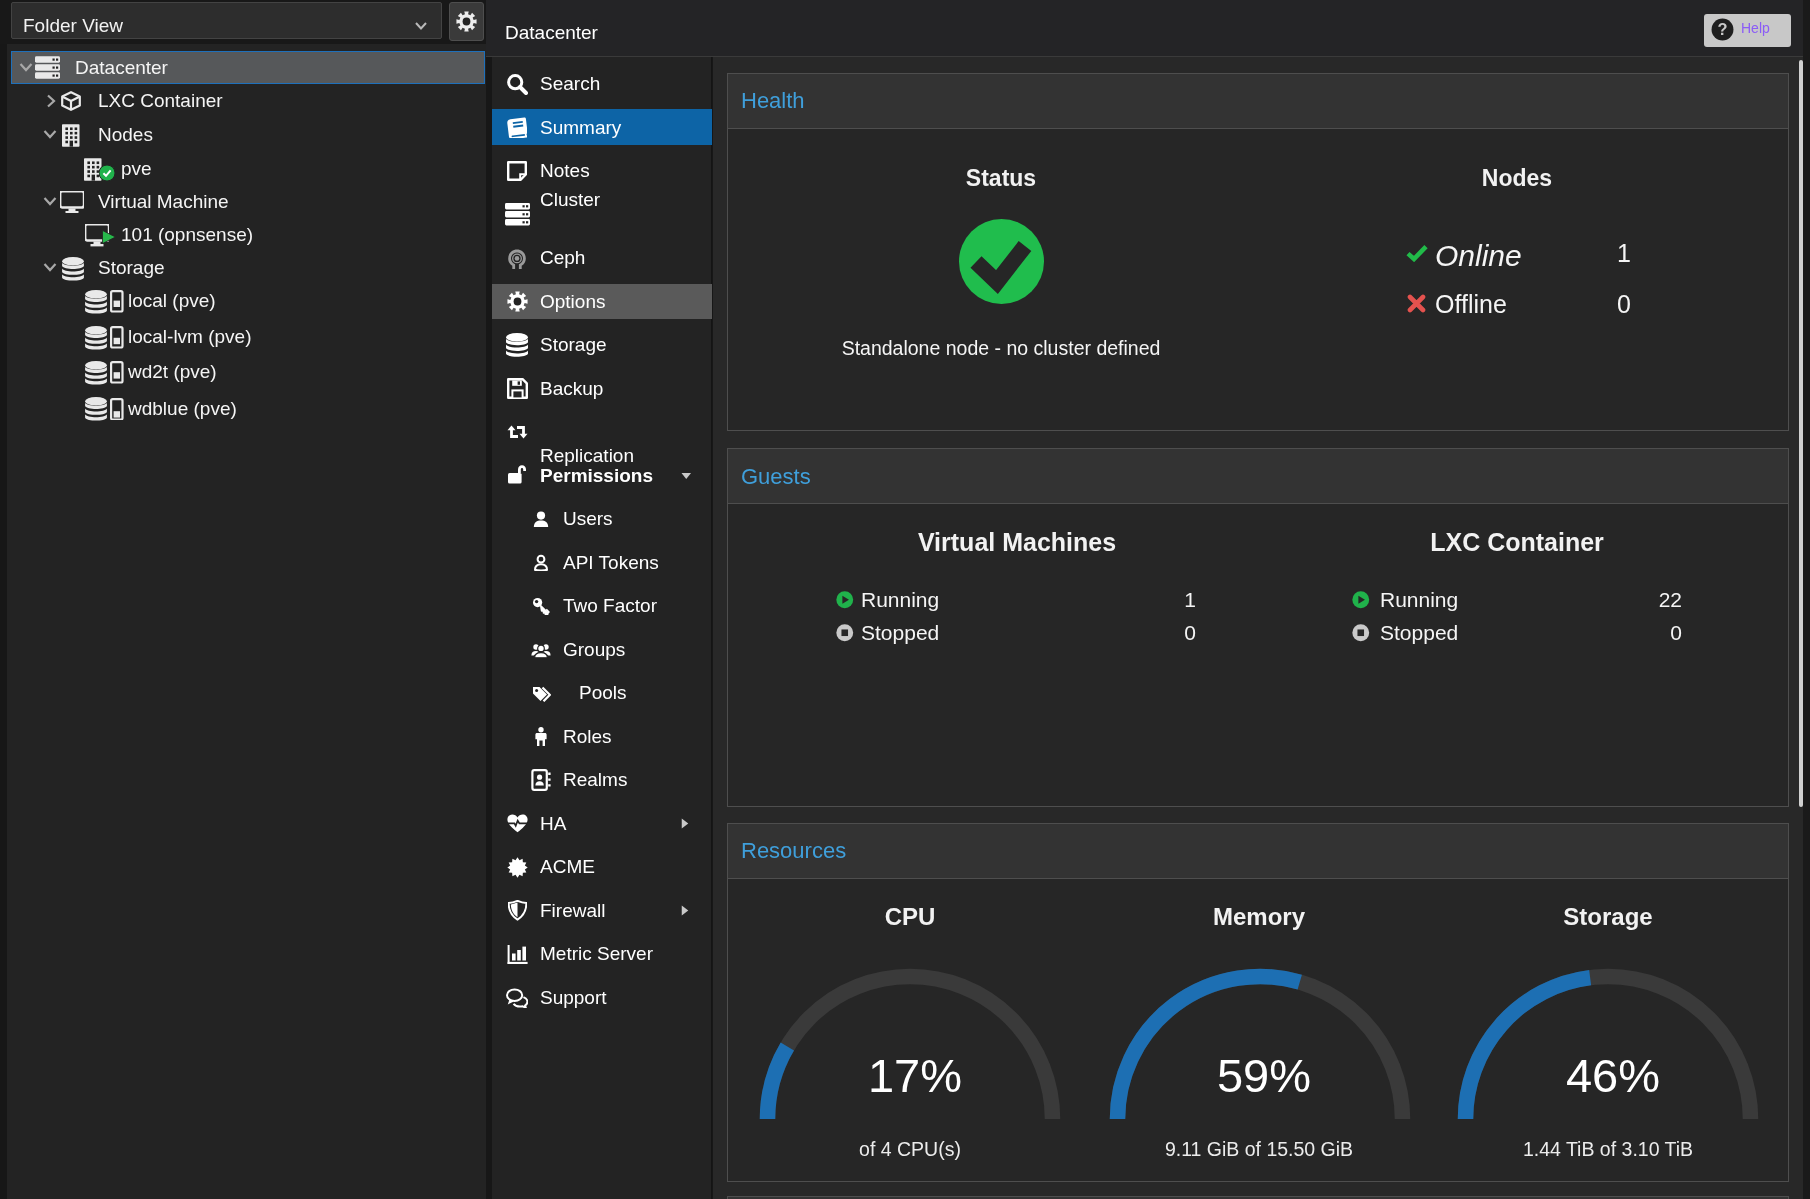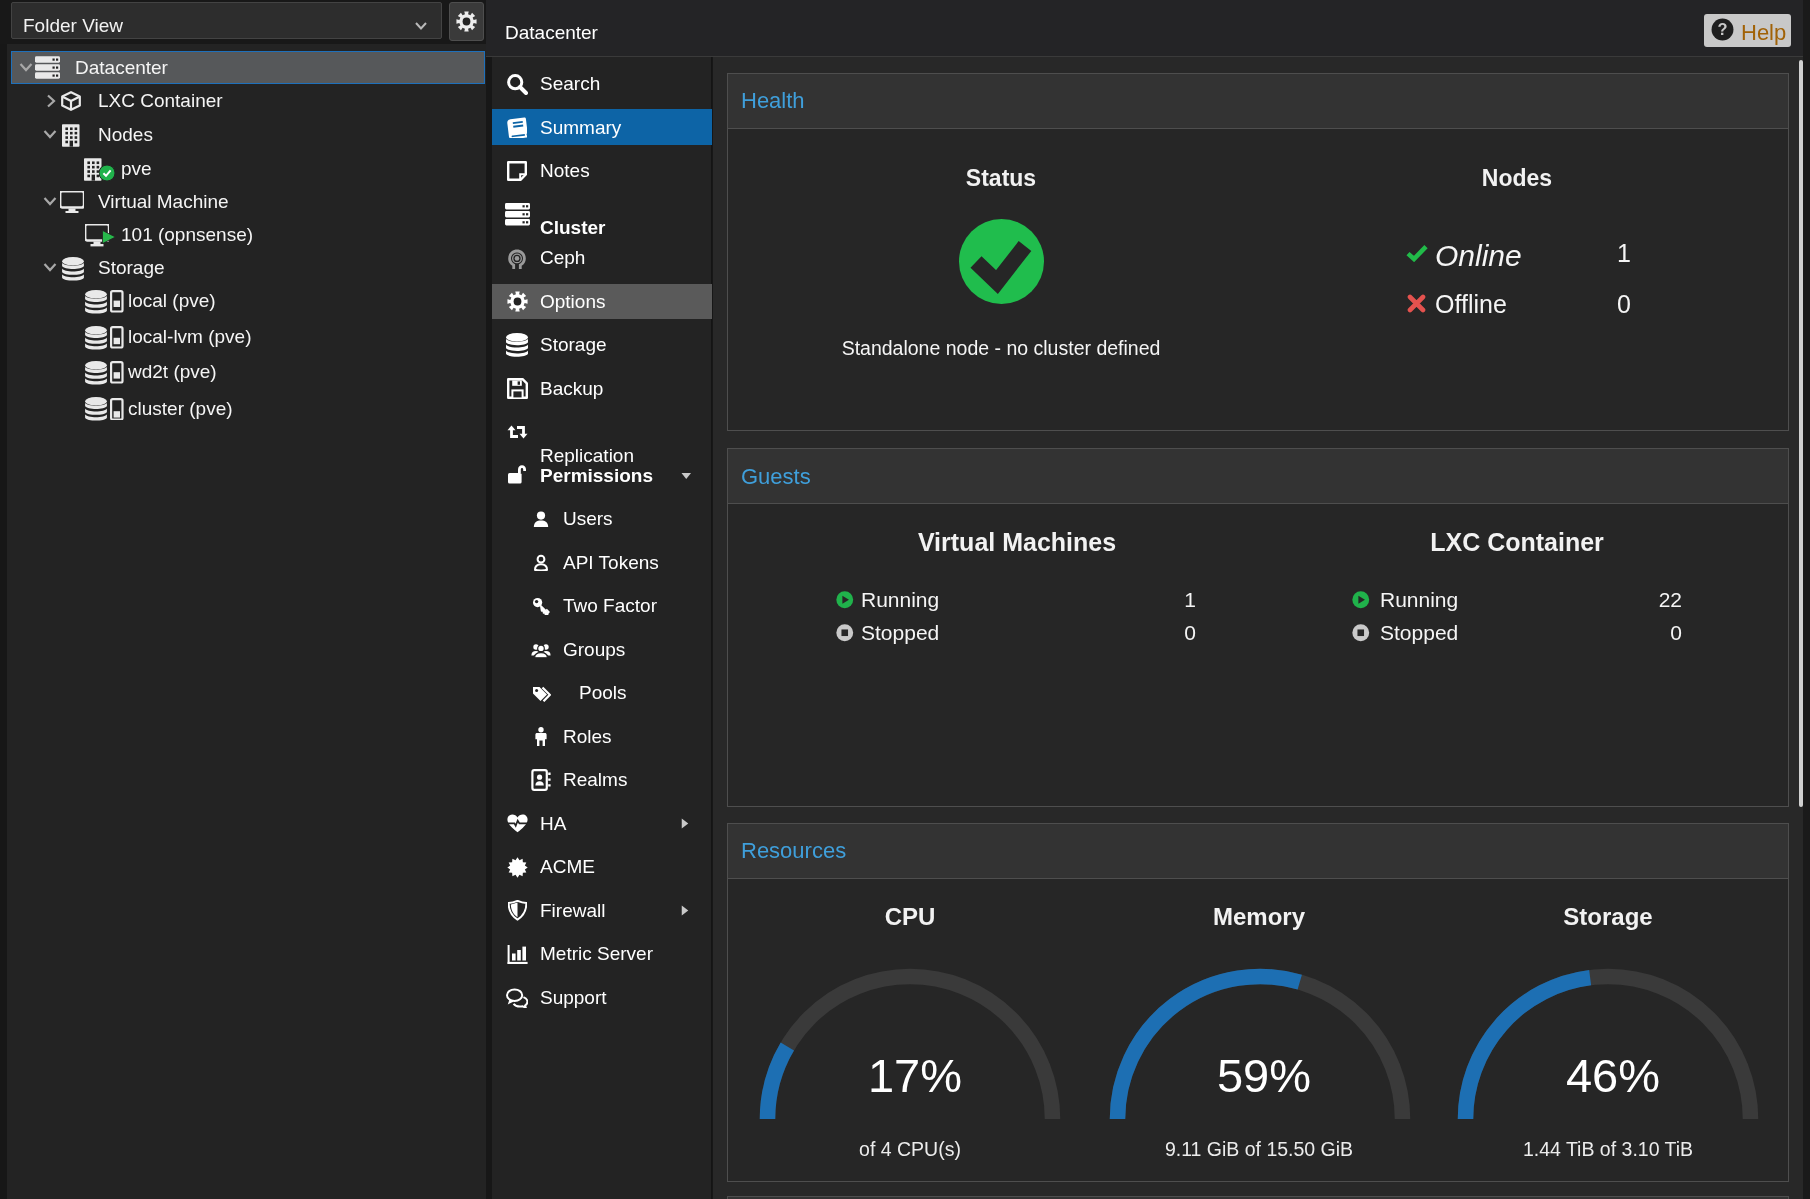--- a/index.html
+++ b/index.html
@@ -161,29 +161,29 @@
 <svg class="abs" style="left:85px;top:397.0px;" width="22" height="24" viewBox="0 0 22 24.2">
     <ellipse cx="11" cy="4.3" rx="11" ry="4.3" fill="#e9e9e9"></ellipse>
     <path d="M0 5.799999999999999 C 1.8 9.799999999999999 20.2 9.799999999999999 22 5.799999999999999 L22 9.2 C20.2 13.2 1.8 13.2 0 9.2 Z" fill="#e9e9e9"></path>
     <path d="M0 11.6 C 1.8 15.6 20.2 15.6 22 11.6 L22 15.0 C20.2 19.0 1.8 19.0 0 15.0 Z" fill="#e9e9e9"></path>
     <path d="M0 17.400000000000002 C 1.8 21.400000000000002 20.2 21.400000000000002 22 17.400000000000002 L22 20.8 C20.2 24.8 1.8 24.8 0 20.8 Z" fill="#e9e9e9"></path>
   </svg>
 <svg class="abs" style="left:110px;top:397.5px;" width="13.6" height="22.6" viewBox="0 0 13.6 22.6">
     <rect x="1.1" y="1.1" width="11.4" height="20.4" rx="1.6" fill="none" stroke="#e9e9e9" stroke-width="2.2"></rect>
     <rect x="3.6" y="13.2" width="6.4" height="6.4" fill="#e9e9e9"></rect>
   </svg>
-<div class="tlabel" style="left:128px;top:397.5px;">cluster (pve)</div>
+<div class="tlabel" style="left:128px;top:397.5px;">wdblue (pve)</div>
 <div class="abs" id="topbar"></div>
 <div class="abs" style="left:505px;top:22px;color:#fff;font-size:19px;">Datacenter</div>
 <div class="abs" style="left:1704px;top:14px;width:87px;height:33px;background:#c8c8c8;border-radius:3px;"></div>
 <svg class="abs" style="left:1711px;top:18px;" width="23" height="23" viewBox="0 0 21 21">
     <circle cx="10.5" cy="10.5" r="10" fill="#1f1f1f"></circle>
     <text x="10.5" y="15.6" font-size="15" font-weight="bold" fill="#c8c8c8" text-anchor="middle" font-family="Liberation Sans">?</text>
   </svg>
-<div class="abs" style="left:1741px;top:20px;color:#a16207;font-size:22px;">Help</div>
+<div class="abs" style="left:1741px;top:20px;color:#8b5cf6;font-size:14px;">Help</div>
 <div class="abs" id="nav"></div>
 <svg class="abs" style="left:506.5px;top:73.5px;" width="21" height="21" viewBox="0 0 21 21">
     <circle cx="8.2" cy="8.2" r="6.6" fill="none" stroke="#fff" stroke-width="3"></circle>
     <path d="M13 13 L19 19" stroke="#fff" stroke-width="4" stroke-linecap="round"></path>
   </svg>
 <div class="nlabel" style="left:540px;top:73px;">Search</div>
 <div class="abs" style="left:492px;top:109.2px;width:220px;height:35.6px;background:#0d64a6;"></div>
 <svg class="abs" style="left:507.0px;top:116.75px;" width="20" height="21.5" viewBox="0 0 20 21.5">
     <g transform="rotate(-7 10.5 11.3)">
       <path d="M4.5 1.4 L18.5 1.4 C19.6 1.4 20 2 20 3 L20 16.2 C20 17 19.6 17.5 18.8 17.7 L18.8 19.4 C19.3 19.6 19.6 20 19.5 20.6 C19.4 21.3 18.9 21.6 18.2 21.6 L4.8 21.6 C2.7 21.6 1 20.4 1 18.4 L1 5 C1 2.8 2.5 1.4 4.5 1.4 Z" fill="#fff"></path>
@@ -201,21 +201,21 @@
     <rect x="0" y="0" width="25" height="6.4" rx="1.4" fill="#fff"></rect>
     <rect x="17.5" y="2.2" width="2.2" height="2.2" fill="#232323"></rect>
     <rect x="21" y="2.2" width="2.2" height="2.2" fill="#232323"></rect>
     <rect x="0" y="8" width="25" height="6.4" rx="1.4" fill="#fff"></rect>
     <rect x="17.5" y="10.2" width="2.2" height="2.2" fill="#232323"></rect>
     <rect x="21" y="10.2" width="2.2" height="2.2" fill="#232323"></rect>
     <rect x="0" y="16" width="25" height="6.4" rx="1.4" fill="#fff"></rect>
     <rect x="17.5" y="18.2" width="2.2" height="2.2" fill="#232323"></rect>
     <rect x="21" y="18.2" width="2.2" height="2.2" fill="#232323"></rect>
   </svg>
-<div class="nlabel" style="left:540px;top:217px;font-weight:bold;">Cluster</div>
+<div class="nlabel" style="left:540px;top:189px;">Cluster</div>
 <svg class="abs" style="left:507.0px;top:247.5px;" width="20" height="21" viewBox="0 0 20 21">
     <path d="M10 1.6 C14.9 1.6 18.8 5.5 18.8 10.4 C18.8 13.5 17.3 16.2 14.7 17.8 L14.7 21.2 L11.9 21.2 L11.9 16.2 C14.3 15.4 16 13.1 16 10.5 C16 7.2 13.3 4.5 10 4.5 C6.7 4.5 4 7.2 4 10.5 C4 13.1 5.7 15.4 8.1 16.2 L8.1 21.2 L5.3 21.2 L5.3 17.8 C2.7 16.2 1.2 13.5 1.2 10.4 C1.2 5.5 5.1 1.6 10 1.6 Z" fill="#9a9a9a"></path>
     <circle cx="10" cy="10.4" r="2.3" fill="#9a9a9a"></circle>
     <circle cx="10" cy="10.4" r="4.3" fill="none" stroke="#9a9a9a" stroke-width="1.3"></circle>
   </svg>
 <div class="nlabel" style="left:540px;top:247px;">Ceph</div>
 <div class="abs" style="left:492px;top:283.7px;width:220px;height:35.6px;background:#5a5a5a;"></div>
 <svg class="abs" style="left:506.5px;top:291.0px;" width="21" height="21" viewBox="0 0 21 21">
     <path d="M8.29 0.44 L12.71 0.44 L12.07 3.37 L14.44 4.35 L16.05 1.83 L19.17 4.95 L16.65 6.56 L17.63 8.94 L20.56 8.29 L20.56 12.71 L17.63 12.07 L16.65 14.44 L19.17 16.05 L16.05 19.17 L14.44 16.65 L12.06 17.63 L12.71 20.56 L8.29 20.56 L8.93 17.63 L6.56 16.65 L4.95 19.17 L1.83 16.05 L4.35 14.44 L3.37 12.06 L0.44 12.71 L0.44 8.29 L3.37 8.93 L4.35 6.56 L1.83 4.95 L4.95 1.83 L6.56 4.35 L8.94 3.37 Z" fill="#fff"></path>
     <circle cx="10.5" cy="10.5" r="3.9" fill="#232323"></circle>

